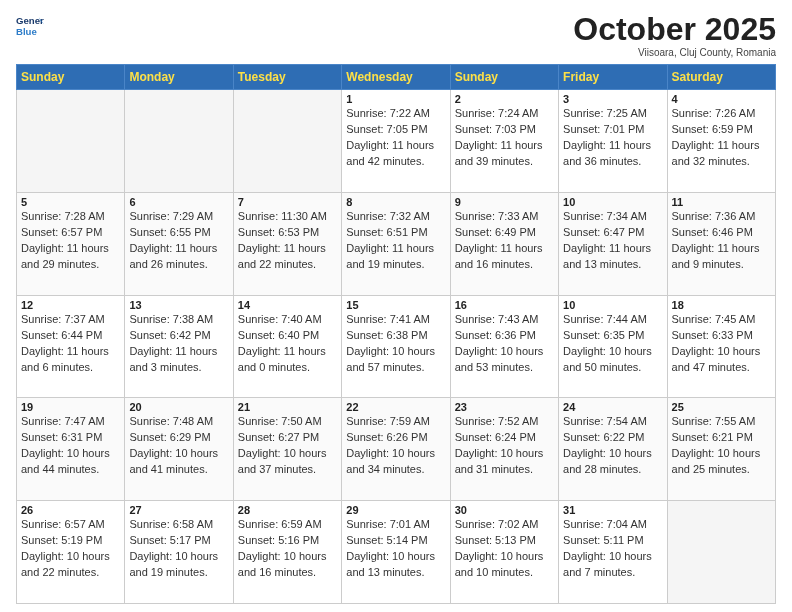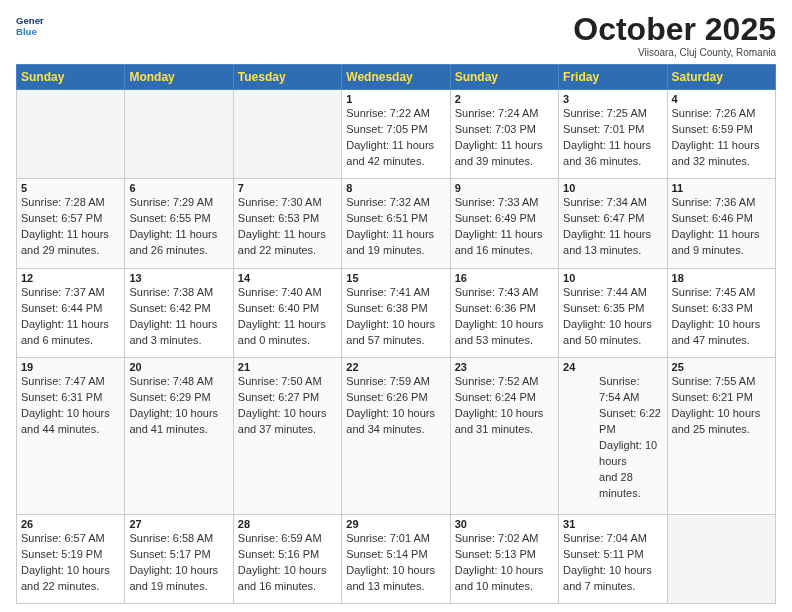--- a/index.html
+++ b/index.html
@@ -163,21 +163,21 @@
           </td>
           <td>
             <span class="day-num">6</span>
             <div class="day-info" style="white-space: pre-line;">Sunrise: 7:29 AM
 Sunset: 6:55 PM
 Daylight: 11 hours
 and 26 minutes.</div>
           </td>
           <td>
             <span class="day-num">7</span>
-            <div class="day-info" style="white-space: pre-line;">Sunrise: 7:30 AM
+            <div class="day-info" style="white-space: pre-line;">Sunrise: 11:30 AM
 Sunset: 6:53 PM
 Daylight: 11 hours
 and 22 minutes.</div>
           </td>
           <td>
             <span class="day-num">8</span>
             <div class="day-info" style="white-space: pre-line;">Sunrise: 7:32 AM
 Sunset: 6:51 PM
 Daylight: 11 hours
 and 19 minutes.</div>
@@ -286,21 +286,21 @@
           </td>
           <td>
             <span class="day-num">23</span>
             <div class="day-info" style="white-space: pre-line;">Sunrise: 7:52 AM
 Sunset: 6:24 PM
 Daylight: 10 hours
 and 31 minutes.</div>
           </td>
           <td>
             <span class="day-num">24</span>
-            <div class="day-info" style="white-space: pre-line; margin-left: 36px;">Sunrise: 7:54 AM
+            <div class="day-info" style="white-space: pre-line;">Sunrise: 7:54 AM
 Sunset: 6:22 PM
 Daylight: 10 hours
 and 28 minutes.</div>
           </td>
           <td>
             <span class="day-num">25</span>
             <div class="day-info" style="white-space: pre-line;">Sunrise: 7:55 AM
 Sunset: 6:21 PM
 Daylight: 10 hours
 and 25 minutes.</div>

